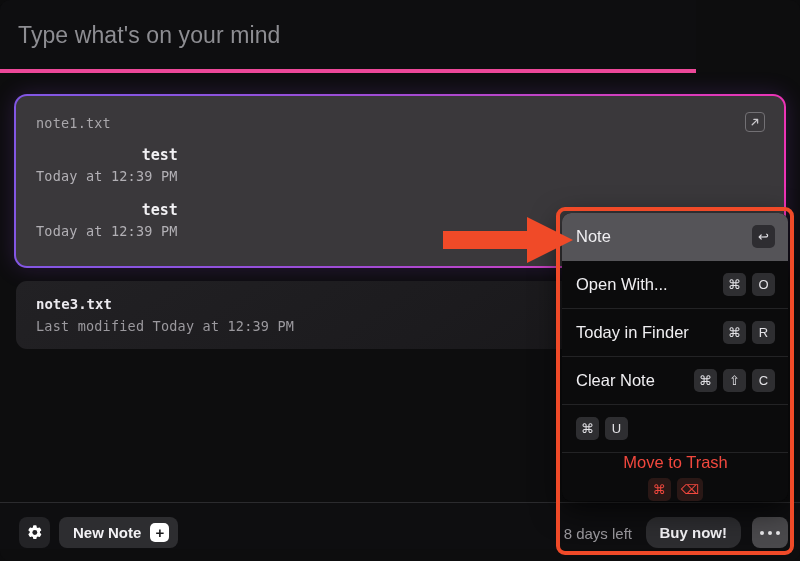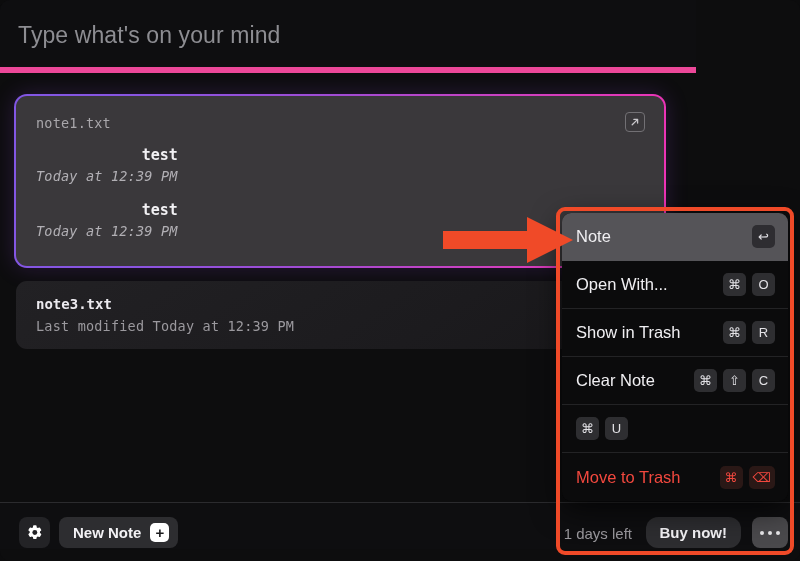--- a/index.html
+++ b/index.html
@@ -14,36 +14,36 @@
     width:800px; height:561px;
     background:#0d0d0e;
     border-radius:10px;
     overflow:hidden;
   }
 
   
   .header {
     position:absolute; left:0; top:0; width:696px; height:73px;
     background:#0e0e10;
-    border-bottom:6px solid #ec4899;
+    border-bottom:4px solid #ec4899;
   }
   .header-placeholder {
     position:absolute; left:18px; top:22px;
     font-size:23px; color:#8d8d92; letter-spacing:.1px;
   }
 
   
   .body-area {
     position:absolute; left:0; top:74px; width:800px; height:428px;
     background:#0d0d0e;
   }
 
   
   .note-card-active {
-    position:absolute; left:14px; top:20px; width:652px; height:174px;
+    position:absolute; left:14px; top:20px; width:772px; height:174px;
     border-radius:13px;
     padding:2px;
     background:linear-gradient(100deg,#8257e5 0%,#8a54e0 22%,#a24bd4 48%,#cf40c0 74%,#f032b4 100%);
     box-shadow:0 0 22px rgba(140,70,220,.22);
   }
   .note-card-active-inner {
     position:relative;
     width:100%; height:100%;
     background:#3a383b;
     border-radius:11px;
@@ -65,21 +65,21 @@
   .entry { position:absolute; left:20px; }
   .entry-1 { top:50px; }
   .entry-2 { top:105px; }
   .entry-title {
     font-family:"DejaVu Sans Mono", monospace;
     font-size:15px; font-weight:bold; color:#f2f1f4; letter-spacing:-.1px;text-align:right;
   }
   .entry-sub {
     margin-top:4px;
     font-family:"DejaVu Sans Mono", monospace;
-    font-size:13.5px; color:#b2b0b5; letter-spacing:.2px;font-style:italic;
+    font-size:13.5px; color:#b2b0b5; letter-spacing:.2px;
   }
 
   
   .note-card {
     position:absolute; left:16px; top:207px; width:768px; height:68px;
     border-radius:11px;
     background:linear-gradient(145deg,#222124 0%,#1c1b1e 55%,#161517 100%);
   }
   .note-card .nc-title {
     position:absolute; left:20px; top:15px;
@@ -146,21 +146,21 @@
     box-shadow:0 8px 30px rgba(0,0,0,.7);
   }
   .ctx-item {
     position:relative;
     height:48px;
     display:flex; align-items:center;
     padding:0 13px 0 14px;
     border-bottom:1px solid #232325;
     background:#0b0b0c;
   }
-  .ctx-item:last-child { border-bottom:none; }
+  .ctx-item:last-child { border-bottom:none;flex-direction:column; }
   .ctx-item.highlight { background:#555458; border-bottom-color:#555458; }
   .ctx-label {
     font-size:16.5px; color:#f0eff2; font-weight:normal;
     flex:1;
   }
   .ctx-item.danger .ctx-label { color:#f2483e; }
   .ctx-keys { display:flex; gap:6px; align-items:center; }
   .key {
     min-width:23px; height:23px; padding:0 4px;
     background:#2e2e31; border-radius:5px;
@@ -234,21 +234,21 @@
         <path fill="currentColor" d="M11.6 1.6a1 1 0 0 1 .9.9l.15 1.5a6.4 6.4 0 0 1 1.34.78l1.39-.6a1 1 0 0 1 1.26.42l1.2 2.08a1 1 0 0 1-.25 1.29l-1.2.93a6.5 6.5 0 0 1 0 1.54l1.2.93a1 1 0 0 1 .25 1.29l-1.2 2.08a1 1 0 0 1-1.26.42l-1.39-.6a6.4 6.4 0 0 1-1.34.78l-.15 1.5a1 1 0 0 1-.9.9H9.2a1 1 0 0 1-.9-.9l-.15-1.5a6.4 6.4 0 0 1-1.34-.78l-1.39.6a1 1 0 0 1-1.26-.42l-1.2-2.08a1 1 0 0 1 .25-1.29l1.2-.93a6.5 6.5 0 0 1 0-1.54l-1.2-.93a1 1 0 0 1-.25-1.29l1.2-2.08a1 1 0 0 1 1.26-.42l1.39.6a6.4 6.4 0 0 1 1.34-.78l.15-1.5a1 1 0 0 1 .9-.9z"></path>
         <circle cx="10.4" cy="10" r="2.9" fill="#232326"></circle>
       </svg>
     </div>
 
     <div class="newnote-btn">
       <span class="lbl">New Note</span>
       <span class="plus-badge">+</span>
     </div>
 
-    <div class="trial-text">1 days left</div>
+    <div class="trial-text">8 days left</div>
 
     <div class="buy-btn">
       <span>Buy now!</span>
     </div>
 
     <div class="more-btn">
       <i></i>
       <i></i>
       <i></i>
     </div>
@@ -263,21 +263,21 @@
         </span>
       </div>
       <div class="ctx-item">
         <span class="ctx-label">Open With...</span>
         <span class="ctx-keys">
           <span class="key">⌘</span>
           <span class="key">O</span>
         </span>
       </div>
       <div class="ctx-item">
-        <span class="ctx-label">Show in Trash</span>
+        <span class="ctx-label">Today in Finder</span>
         <span class="ctx-keys">
           <span class="key">⌘</span>
           <span class="key">R</span>
         </span>
       </div>
       <div class="ctx-item">
         <span class="ctx-label">Clear Note</span>
         <span class="ctx-keys">
           <span class="key">⌘</span>
           <span class="key">⇧</span>

